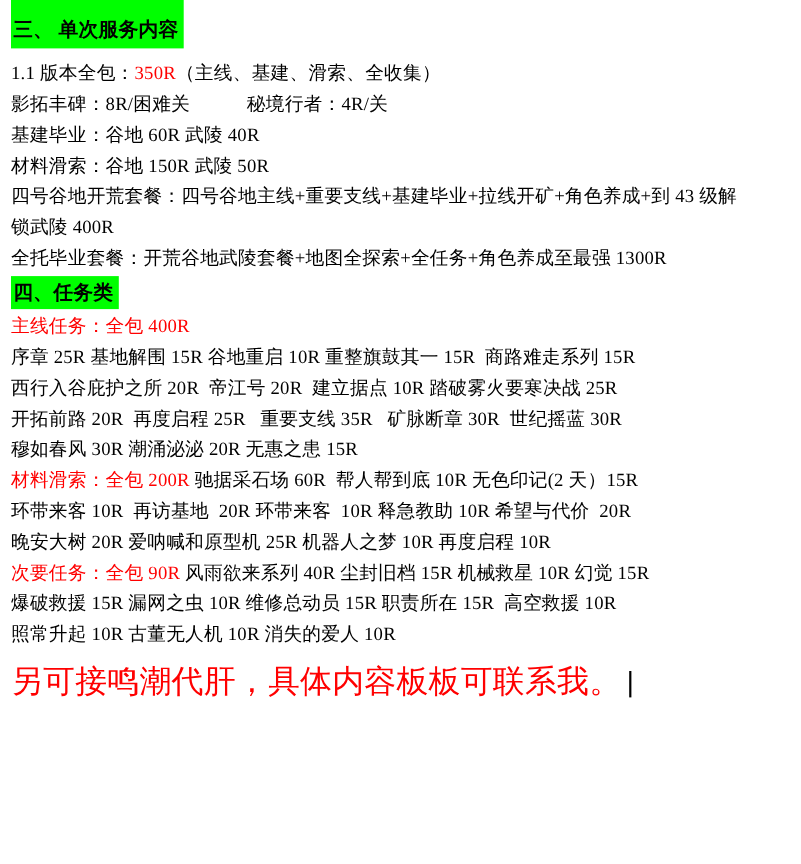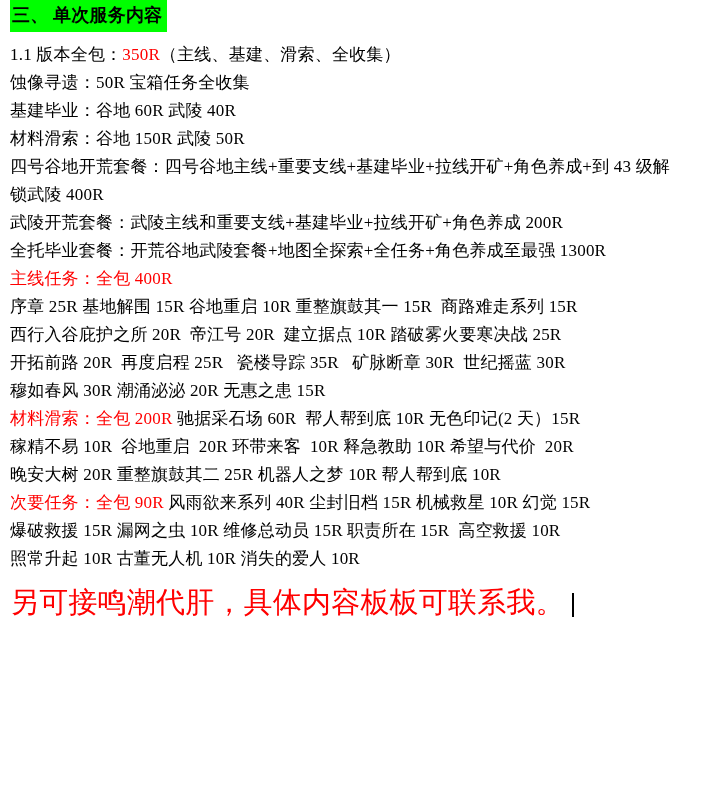--- a/index.html
+++ b/index.html
@@ -29,21 +29,21 @@
   }
   p.heading .highlight {
     background: var(--hl-green, #00ff00);
     font-weight: bold;
     font-size: 18px;
     display: inline-block;
     padding: 3px 5px 3px 2px;
   }
   p.heading-first .highlight {
     
-    padding-top: 3px;
+    padding-top: 15px;
     padding-bottom: 5px;
     text-align: center;
   }
   p.heading-inline {
     margin-top: 2px;
     margin-bottom: 2px;
   }
   p.body-first {
     margin-top: 9px;
   }
@@ -63,32 +63,32 @@
     vertical-align: middle;
     margin-left: 7px;
   }
 </style>
 </head>
 <body>
 
 <div class="doc">
     <p class="line heading heading-first"><span class="highlight"><span class="seg-black">三、 单次服务内容</span></span></p>
     <p class="line body body-first"><span class="seg-black">1.1 版本全包：</span><span class="seg-red">350R</span><span class="seg-black">（主线、基建、滑索、全收集）</span></p>
-    <p class="line body"><span class="seg-black">蚀像寻遗：50R 宝箱任务全收集</span></p>
+    <p class="line body"><span class="seg-black">影拓丰碑：8R/困难关　　　秘境行者：4R/关</span></p>
     <p class="line body"><span class="seg-black">基建毕业：谷地 60R 武陵 40R</span></p>
     <p class="line body"><span class="seg-black">材料滑索：谷地 150R 武陵 50R</span></p>
     <p class="line body"><span class="seg-black">四号谷地开荒套餐：四号谷地主线+重要支线+基建毕业+拉线开矿+角色养成+到 43 级解</span></p>
     <p class="line body"><span class="seg-black">锁武陵 400R</span></p>
-    <p class="line body"><span class="seg-black">武陵开荒套餐：武陵主线和重要支线+基建毕业+拉线开矿+角色养成 200R</span></p>
     <p class="line body"><span class="seg-black">全托毕业套餐：开荒谷地武陵套餐+地图全探索+全任务+角色养成至最强 1300R</span></p>
+    <p class="line heading heading-inline"><span class="highlight"><span class="seg-black">四、任务类</span></span></p>
     <p class="line body"><span class="seg-red">主线任务：全包 400R</span></p>
     <p class="line body"><span class="seg-black">序章 25R 基地解围 15R 谷地重启 10R 重整旗鼓其一 15R  商路难走系列 15R</span></p>
     <p class="line body"><span class="seg-black">西行入谷庇护之所 20R  帝江号 20R  建立据点 10R 踏破雾火要寒决战 25R</span></p>
-    <p class="line body"><span class="seg-black">开拓前路 20R  再度启程 25R   瓷楼导踪 35R   矿脉断章 30R  世纪摇蓝 30R</span></p>
+    <p class="line body"><span class="seg-black">开拓前路 20R  再度启程 25R   重要支线 35R   矿脉断章 30R  世纪摇蓝 30R</span></p>
     <p class="line body"><span class="seg-black">穆如春风 30R 潮涌泌泌 20R 无惠之患 15R</span></p>
     <p class="line body"><span class="seg-red">材料滑索：全包 200R</span><span class="seg-black"> 驰据采石场 60R  帮人帮到底 10R 无色印记(2 天）15R</span></p>
-    <p class="line body"><span class="seg-black">稼精不易 10R  谷地重启  20R 环带来客  10R 释急教助 10R 希望与代价  20R</span></p>
-    <p class="line body"><span class="seg-black">晚安大树 20R 重整旗鼓其二 25R 机器人之梦 10R 帮人帮到底 10R</span></p>
+    <p class="line body"><span class="seg-black">环带来客 10R  再访基地  20R 环带来客  10R 释急教助 10R 希望与代价  20R</span></p>
+    <p class="line body"><span class="seg-black">晚安大树 20R 爱呐喊和原型机 25R 机器人之梦 10R 再度启程 10R</span></p>
     <p class="line body"><span class="seg-red">次要任务：全包 90R</span><span class="seg-black"> 风雨欲来系列 40R 尘封旧档 15R 机械救星 10R 幻觉 15R</span></p>
     <p class="line body"><span class="seg-black">爆破救援 15R 漏网之虫 10R 维修总动员 15R 职责所在 15R  高空救援 10R</span></p>
     <p class="line body"><span class="seg-black">照常升起 10R 古董无人机 10R 消失的爱人 10R</span></p>
     <p class="line footer"><span class="seg-red">另可接鸣潮代肝，具体内容板板可联系我。</span><span class="caret"></span></p>
   </div>
 
 </body></html>

